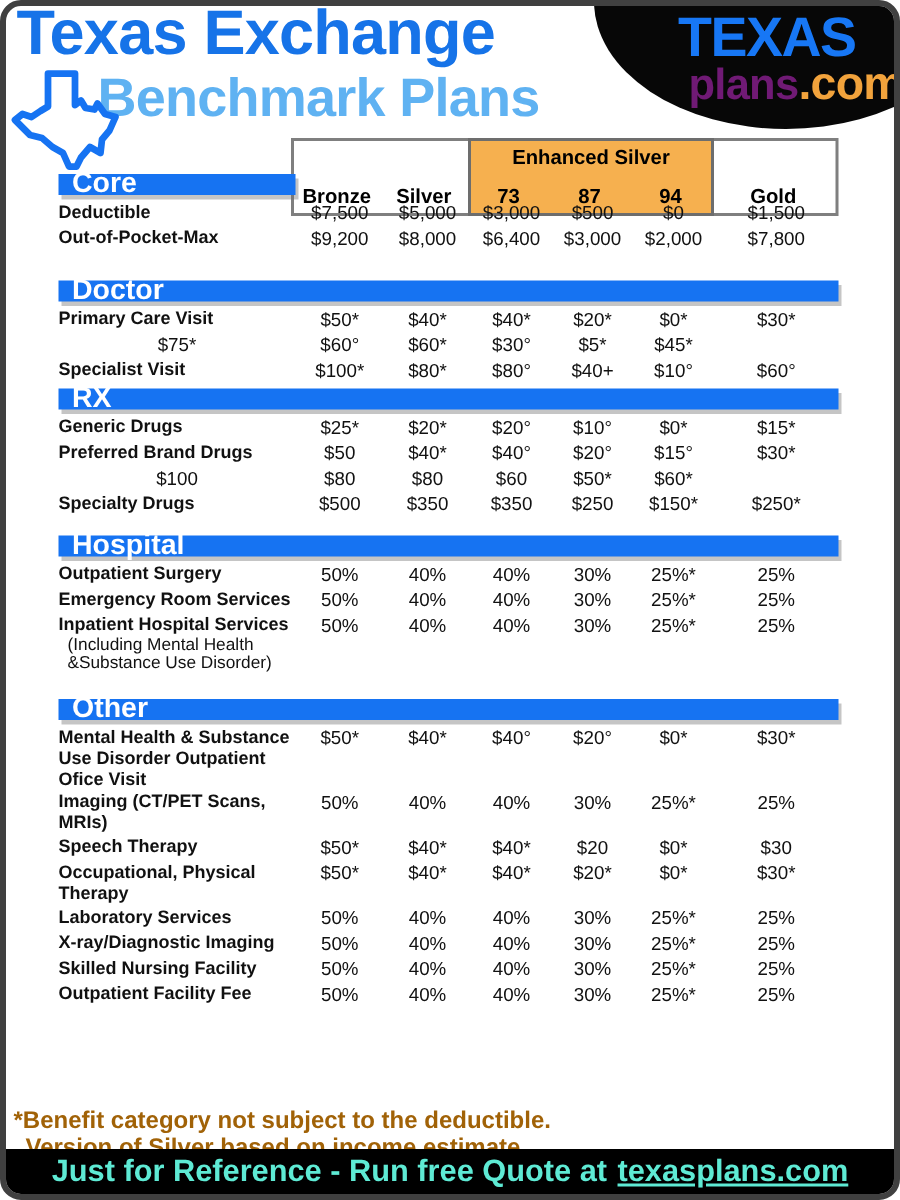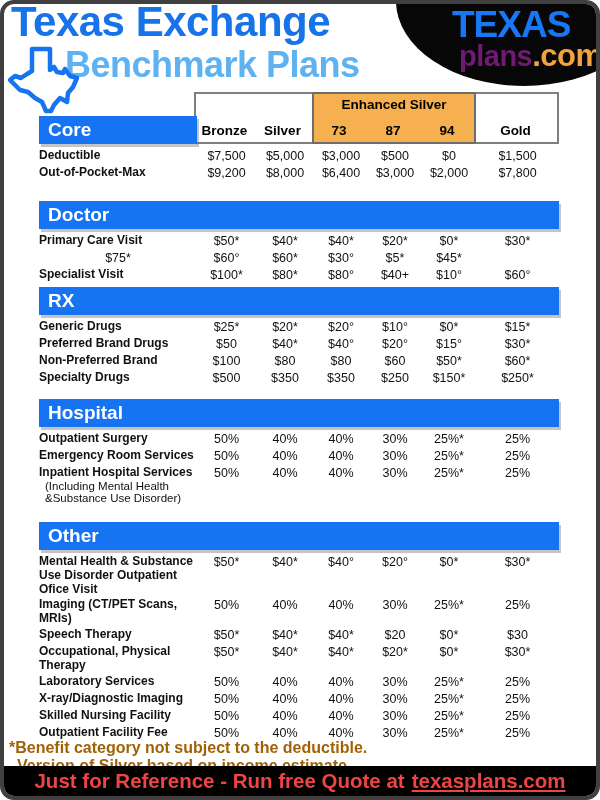--- a/index.html
+++ b/index.html
@@ -26,37 +26,37 @@
   .plan-header-box{position:absolute; left:190px; top:88px; width:365px; height:52px;
     background:#fff; border:2px solid #7f7f7f; box-sizing:border-box;}
   .orange-span{position:absolute; left:116px; top:-2px; bottom:-2px; width:164px;
     background:#f6b04f; border:2px solid #6d6d6d; box-sizing:border-box; z-index:0;}
   .group-label{text-align:center; font-weight:bold; font-size:13.5px; padding-top:3px; color:#000;}
   .col-row{position:absolute; left:0; right:0; bottom:4px; display:grid;
     grid-template-columns:57px 59px 54px 54px 54px 83px; z-index:1;}
   .col-cell{text-align:center; font-weight:bold; font-size:13.5px; color:#000;}
   
   .table-flow{position:absolute; left:35px; top:112px; width:520px;}
-  .section-bar{height:28px; background:#1673f2; color:#fff; display:flex; align-items:center;
+  .section-bar{height:14px; background:#1673f2; color:#fff; display:flex; align-items:center;
     padding-left:9px; box-sizing:border-box; font-weight:bold; font-size:19px;
     box-shadow:2px 3px 0 rgba(110,110,110,.4);}
   .section-bar.narrow{width:158px;}
   .sb-doctor{margin-top:17px;} .sb-rx{margin-top:1px;} .sb-hospital{margin-top:10px;} .sb-other{margin-top:14px;}
   .section-body{padding:4px 0 2px 0;}
   .trow{display:grid; grid-template-columns:158px 59px 58px 54px 54px 54px 83px;
     align-items:start; padding:1px 0;}
   .lab-main{font-weight:bold; font-size:12px; line-height:1.15; color:#111;}
   .lab-sub{font-size:11.5px; line-height:1.1; padding-left:6px; color:#111; font-weight:normal;}
   .val{text-align:center; font-size:12.5px; line-height:1.2; color:#111;}
   
   .footnotes{position:absolute; left:5px; top:735px; font-weight:bold; color:#a16207;
     font-size:16px; line-height:1.15;}
   .footnote-2{padding-left:8px;}
   .footer-bar{position:absolute; left:0; right:0; bottom:0; height:30px; background:#000;
-    color:#ef4444; display:flex; align-items:center; justify-content:center;
+    color:#5eead4; display:flex; align-items:center; justify-content:center;
     font-weight:bold; font-size:20.5px;text-align:right;}
   .footer-link{text-decoration:underline; margin-left:7px;}
 </style>
 </head>
 <body>
 
 <div class="page">
 
   <div class="title1">Texas Exchange</div>
   <div class="title2">Benchmark Plans</div>
@@ -168,23 +168,20 @@
             <div class="lab-main">Preferred Brand Drugs</div>
           </div>
           <div class="cell val">$50</div>
           <div class="cell val">$40*</div>
           <div class="cell val">$40°</div>
           <div class="cell val">$20°</div>
           <div class="cell val">$15°</div>
           <div class="cell val">$30*</div>
         </div>
         <div class="trow">
-          <div class="cell lab">
-            <div class="lab-main">Non-Preferred Brand</div>
-          </div>
           <div class="cell val">$100</div>
           <div class="cell val">$80</div>
           <div class="cell val">$80</div>
           <div class="cell val">$60</div>
           <div class="cell val">$50*</div>
           <div class="cell val">$60*</div>
         </div>
         <div class="trow">
           <div class="cell lab">
             <div class="lab-main">Specialty Drugs</div>

